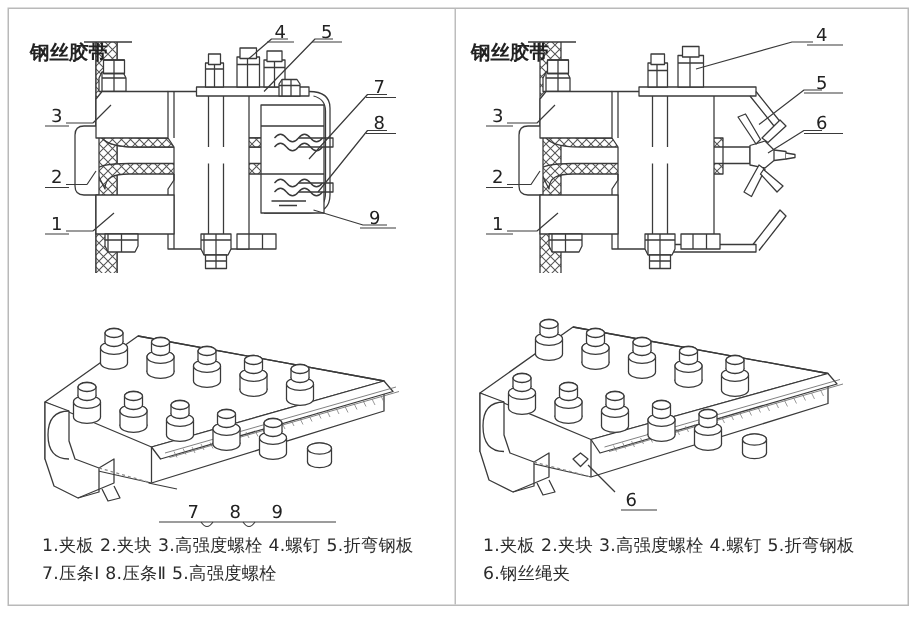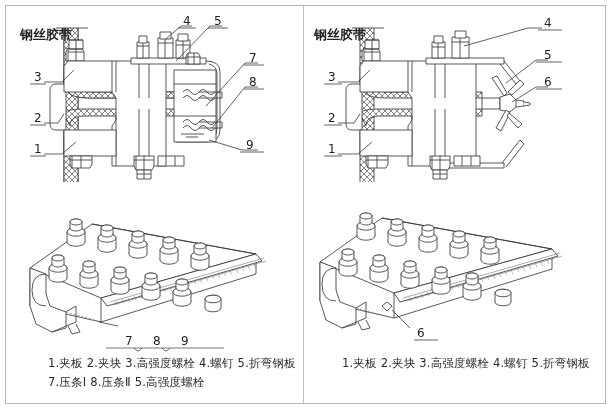--- a/index.html
+++ b/index.html
@@ -13,21 +13,21 @@
        border-left:1px solid #bdbdbd;}
   .panel{position:absolute;top:6px;height:397px;}
   .panel-left{left:6px;width:297px;}
   .panel-right{left:304px;width:302px;}
   .fig{position:absolute;left:0;top:0;width:100%;height:100%;}
   svg{display:block;}
   .cap-line{font-size:11.5px;line-height:19px;letter-spacing:.2px;
        color:#2b2b2b;white-space:nowrap;font-family:"DejaVu Sans",sans-serif;}
   .cap-left{left:22px;}
   .cap-right{left:18px;}
-  .capwrap{position:absolute;margin-left:20px;}
+  .capwrap{position:absolute;}
   .ttl{position:absolute;font-size:12px;color:#222;white-space:nowrap;}
 </style>
 </head>
 <body>
 
 <div class="sheet">
   <div class="outer-frame"></div>
   <div class="divider"></div>
 
   <div class="panel panel-left">
@@ -465,15 +465,16 @@
     <div class="ttl" style="left:24px;top:105px;">2</div>
     <div class="ttl" style="left:24px;top:64px;">3</div>
     <div class="ttl" style="left:240px;top:10px;">4</div>
     <div class="ttl" style="left:240px;top:42px;">5</div>
     <div class="ttl" style="left:240px;top:69px;">6</div>
 
     <div class="ttl" style="left:113px;top:320px;">6</div>
 
     <div class="capwrap cap-right" style="top:348px;">
       <div class="cap-line">1.夹板  2.夹块  3.高强度螺栓  4.螺钉  5.折弯钢板</div>
+      <div class="cap-line">6.钢丝绳夹</div>
     </div>
   </div>
 </div>
 
 </body></html>

